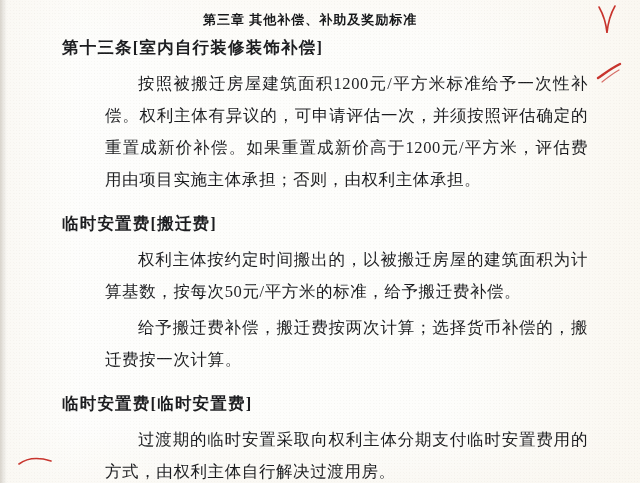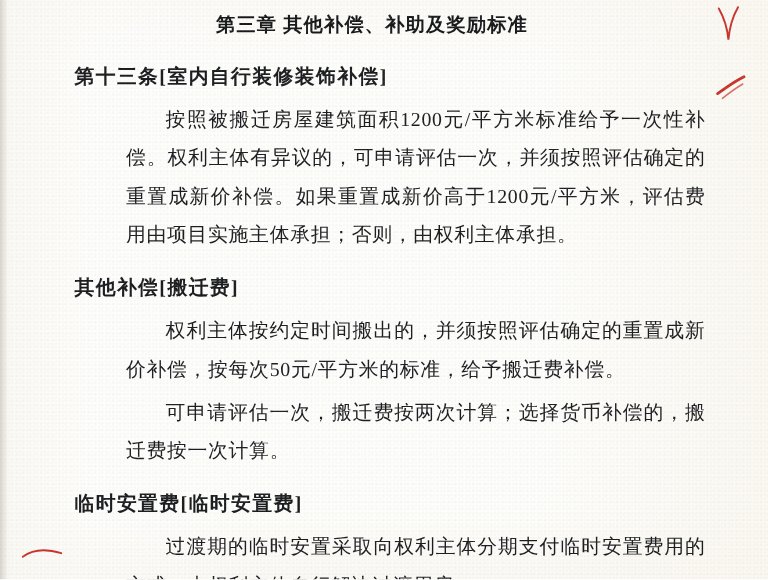--- a/index.html
+++ b/index.html
@@ -39,21 +39,21 @@
   }
   .content {
     position: absolute;
     left: 0; top: 0;
     width: 640px;
     height: 483px;
     padding: 0;
   }
   .doc-title {
     text-align: center;
-    font-size: 16px;
+    font-size: 13px;
     font-weight: bold;
     letter-spacing: 1px;
     color: #17181a;
     margin: 10px 0 0 0;
     padding: 0 60px 0 40px;
     line-height: 1.5;
   }
   .para {
     font-size: 16.5px;
     line-height: 32px;
@@ -64,21 +64,21 @@
     text-align: justify;
     text-justify: inter-ideograph;
   }
   .para.heading {
     font-weight: bold;
     letter-spacing: 1.2px;
   }
   .para.indent {
     text-indent: 2em;
   }
-  .sp-a { margin-top: 14px; }
+  .sp-a { margin-top: 2px; }
   .sp-b { margin-top: 4px; margin-left: 43px; }
   .sp-c { margin-top: 12px; }
 
   
   .mark {
     position: absolute;
     pointer-events: none;
   }
   .mark-1 {
     top: 4px;
@@ -117,23 +117,23 @@
   <div class="paper-tint"></div>
   <div class="left-edge"></div>
 
   <div class="content">
 
     <div class="doc-title">第三章  其他补偿、补助及奖励标准</div>
 
     <div class="para heading sp-a">第十三条[室内自行装修装饰补偿]</div>
     <div class="para indent sp-b">按照被搬迁房屋建筑面积1200元/平方米标准给予一次性补偿。权利主体有异议的，可申请评估一次，并须按照评估确定的重置成新价补偿。如果重置成新价高于1200元/平方米，评估费用由项目实施主体承担；否则，由权利主体承担。</div>
 
-    <div class="para heading sp-c">其他补偿[搬迁费]</div>
-    <div class="para indent sp-b">权利主体按约定时间搬出的，并须按照评估确定的重置成新价补偿，按每次50元/平方米的标准，给予搬迁费补偿。</div>
-    <div class="para indent sp-b">可申请评估一次，搬迁费按两次计算；选择货币补偿的，搬迁费按一次计算。</div>
+    <div class="para heading sp-c">临时安置费[搬迁费]</div>
+    <div class="para indent sp-b">权利主体按约定时间搬出的，以被搬迁房屋的建筑面积为计算基数，按每次50元/平方米的标准，给予搬迁费补偿。</div>
+    <div class="para indent sp-b">给予搬迁费补偿，搬迁费按两次计算；选择货币补偿的，搬迁费按一次计算。</div>
 
     <div class="para heading sp-c">临时安置费[临时安置费]</div>
     <div class="para indent sp-b">过渡期的临时安置采取向权利主体分期支付临时安置费用的方式，由权利主体自行解决过渡用房。</div>
 
   </div>
 
   <svg class="mark mark-1" viewBox="0 0 22 32">
     <path d="M3 3 C 7 10, 10 18, 11 29 C 12 18, 15 9, 19 2" fill="none" stroke="#c8332c" stroke-width="1.6" stroke-linecap="round"></path>
   </svg>
 

